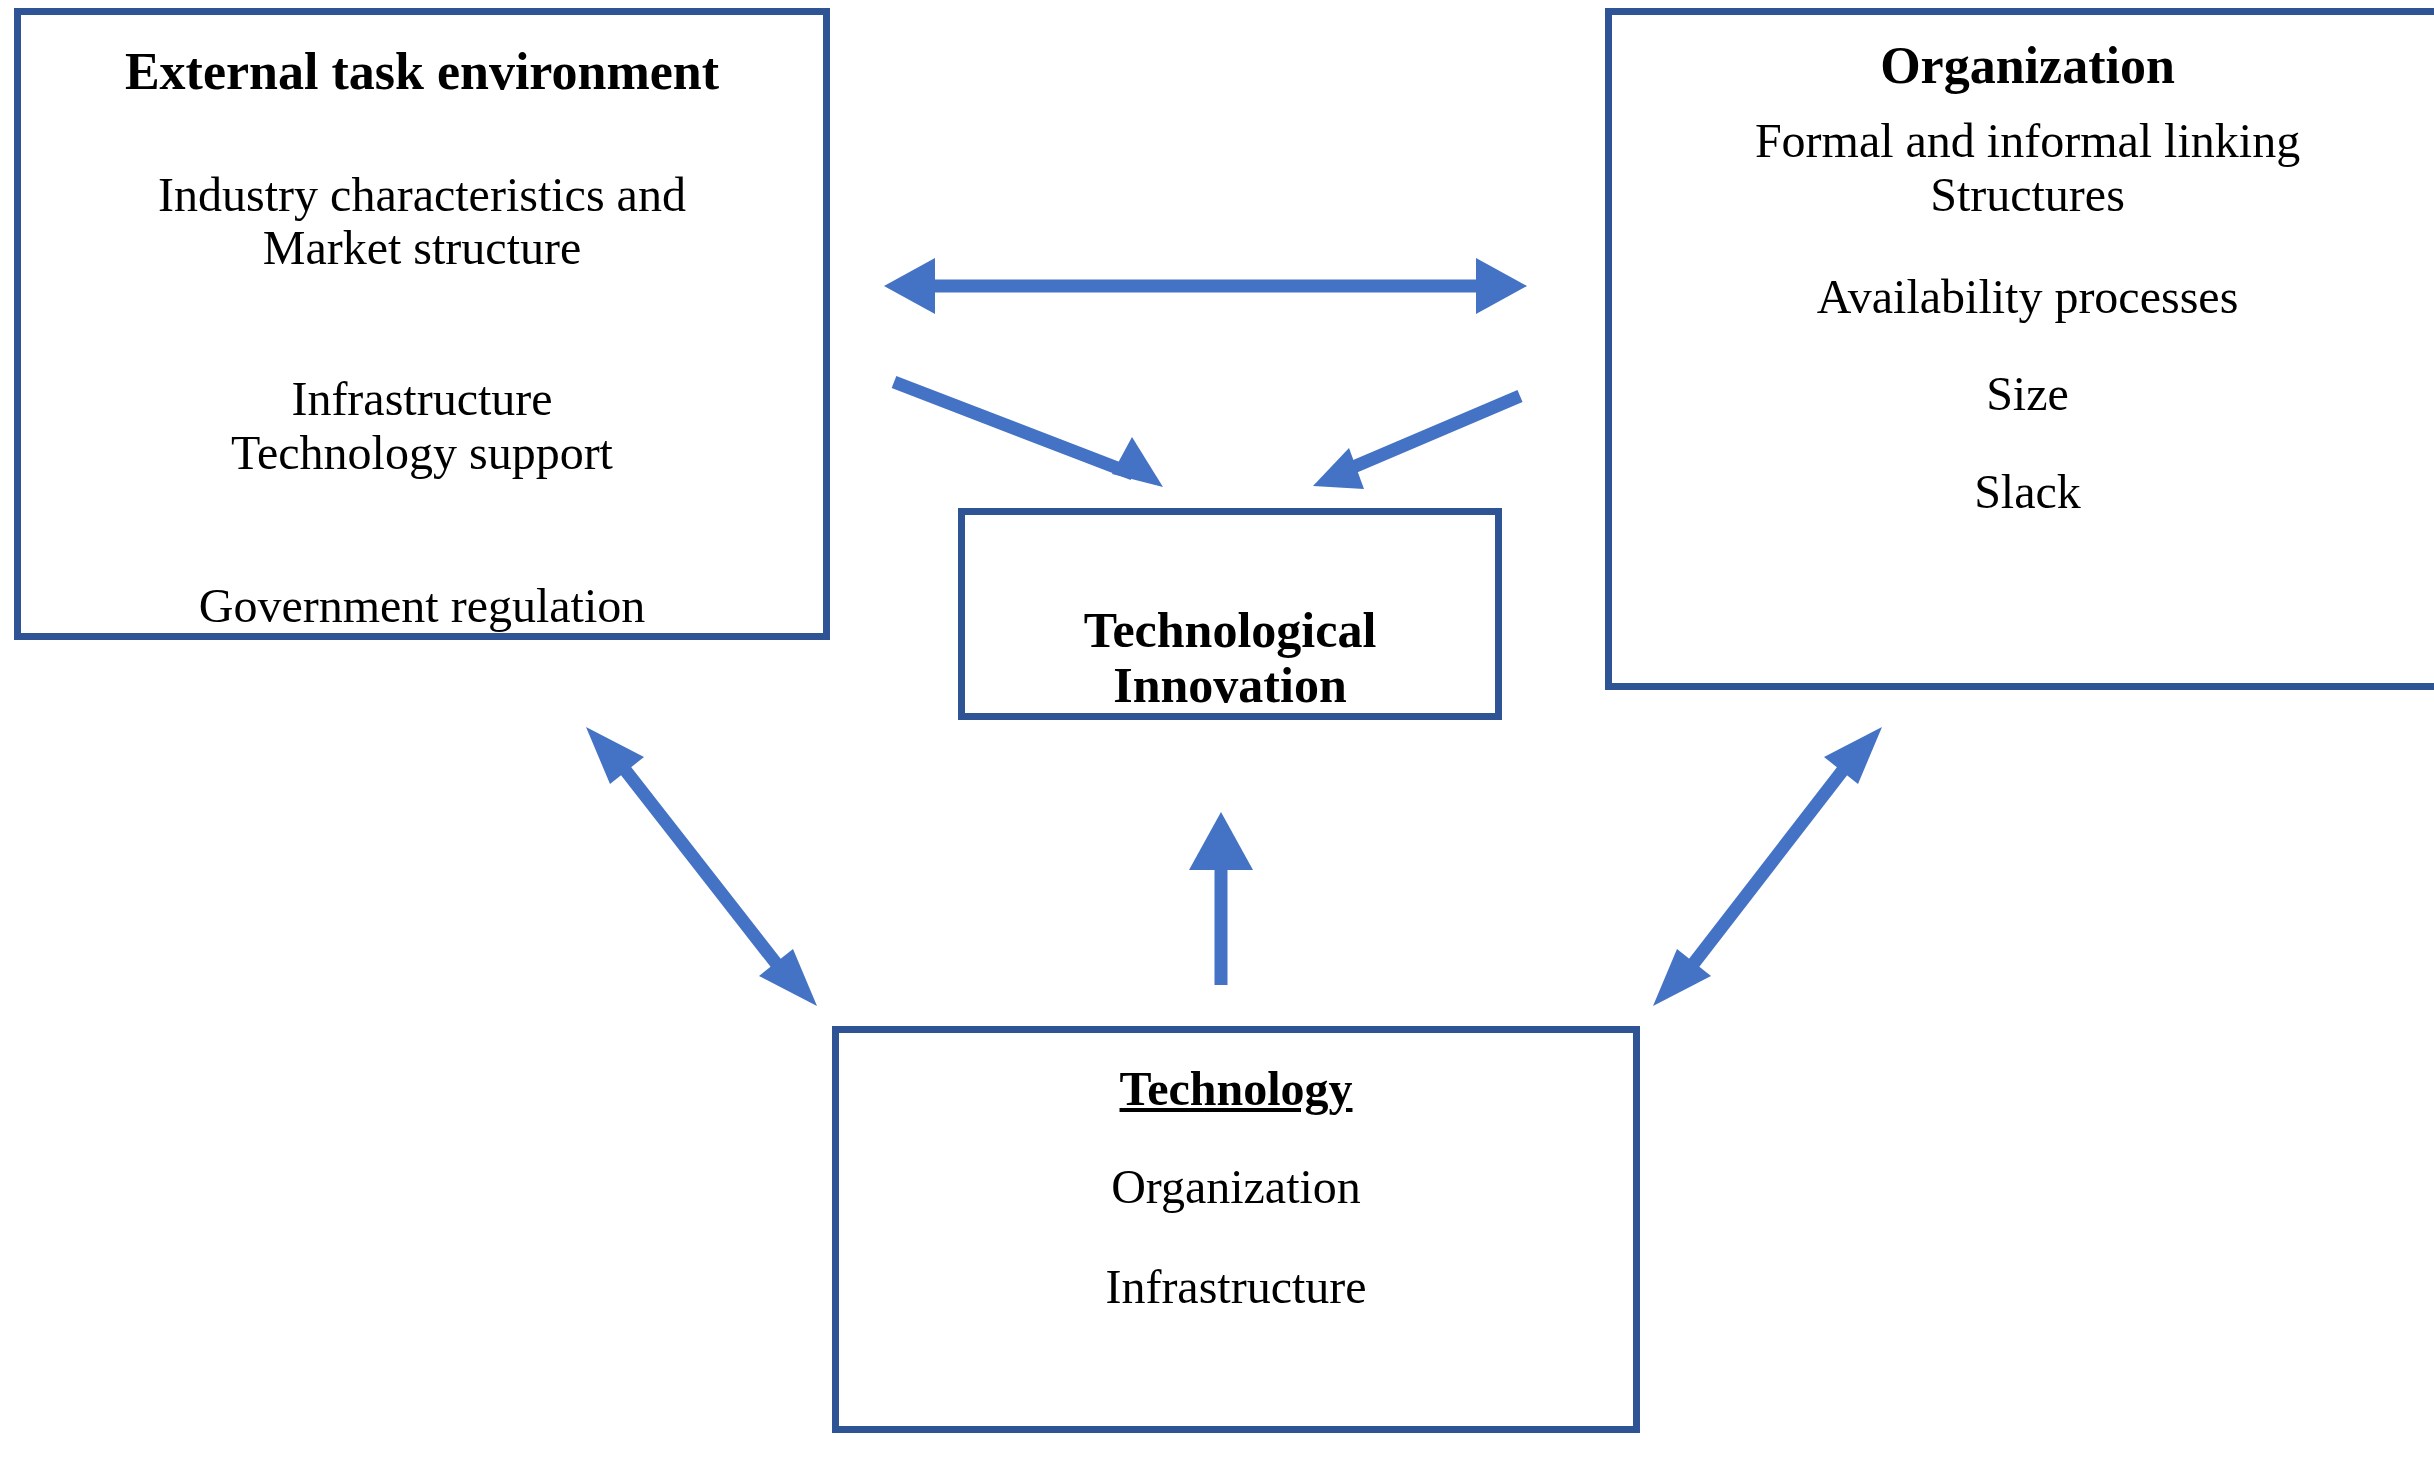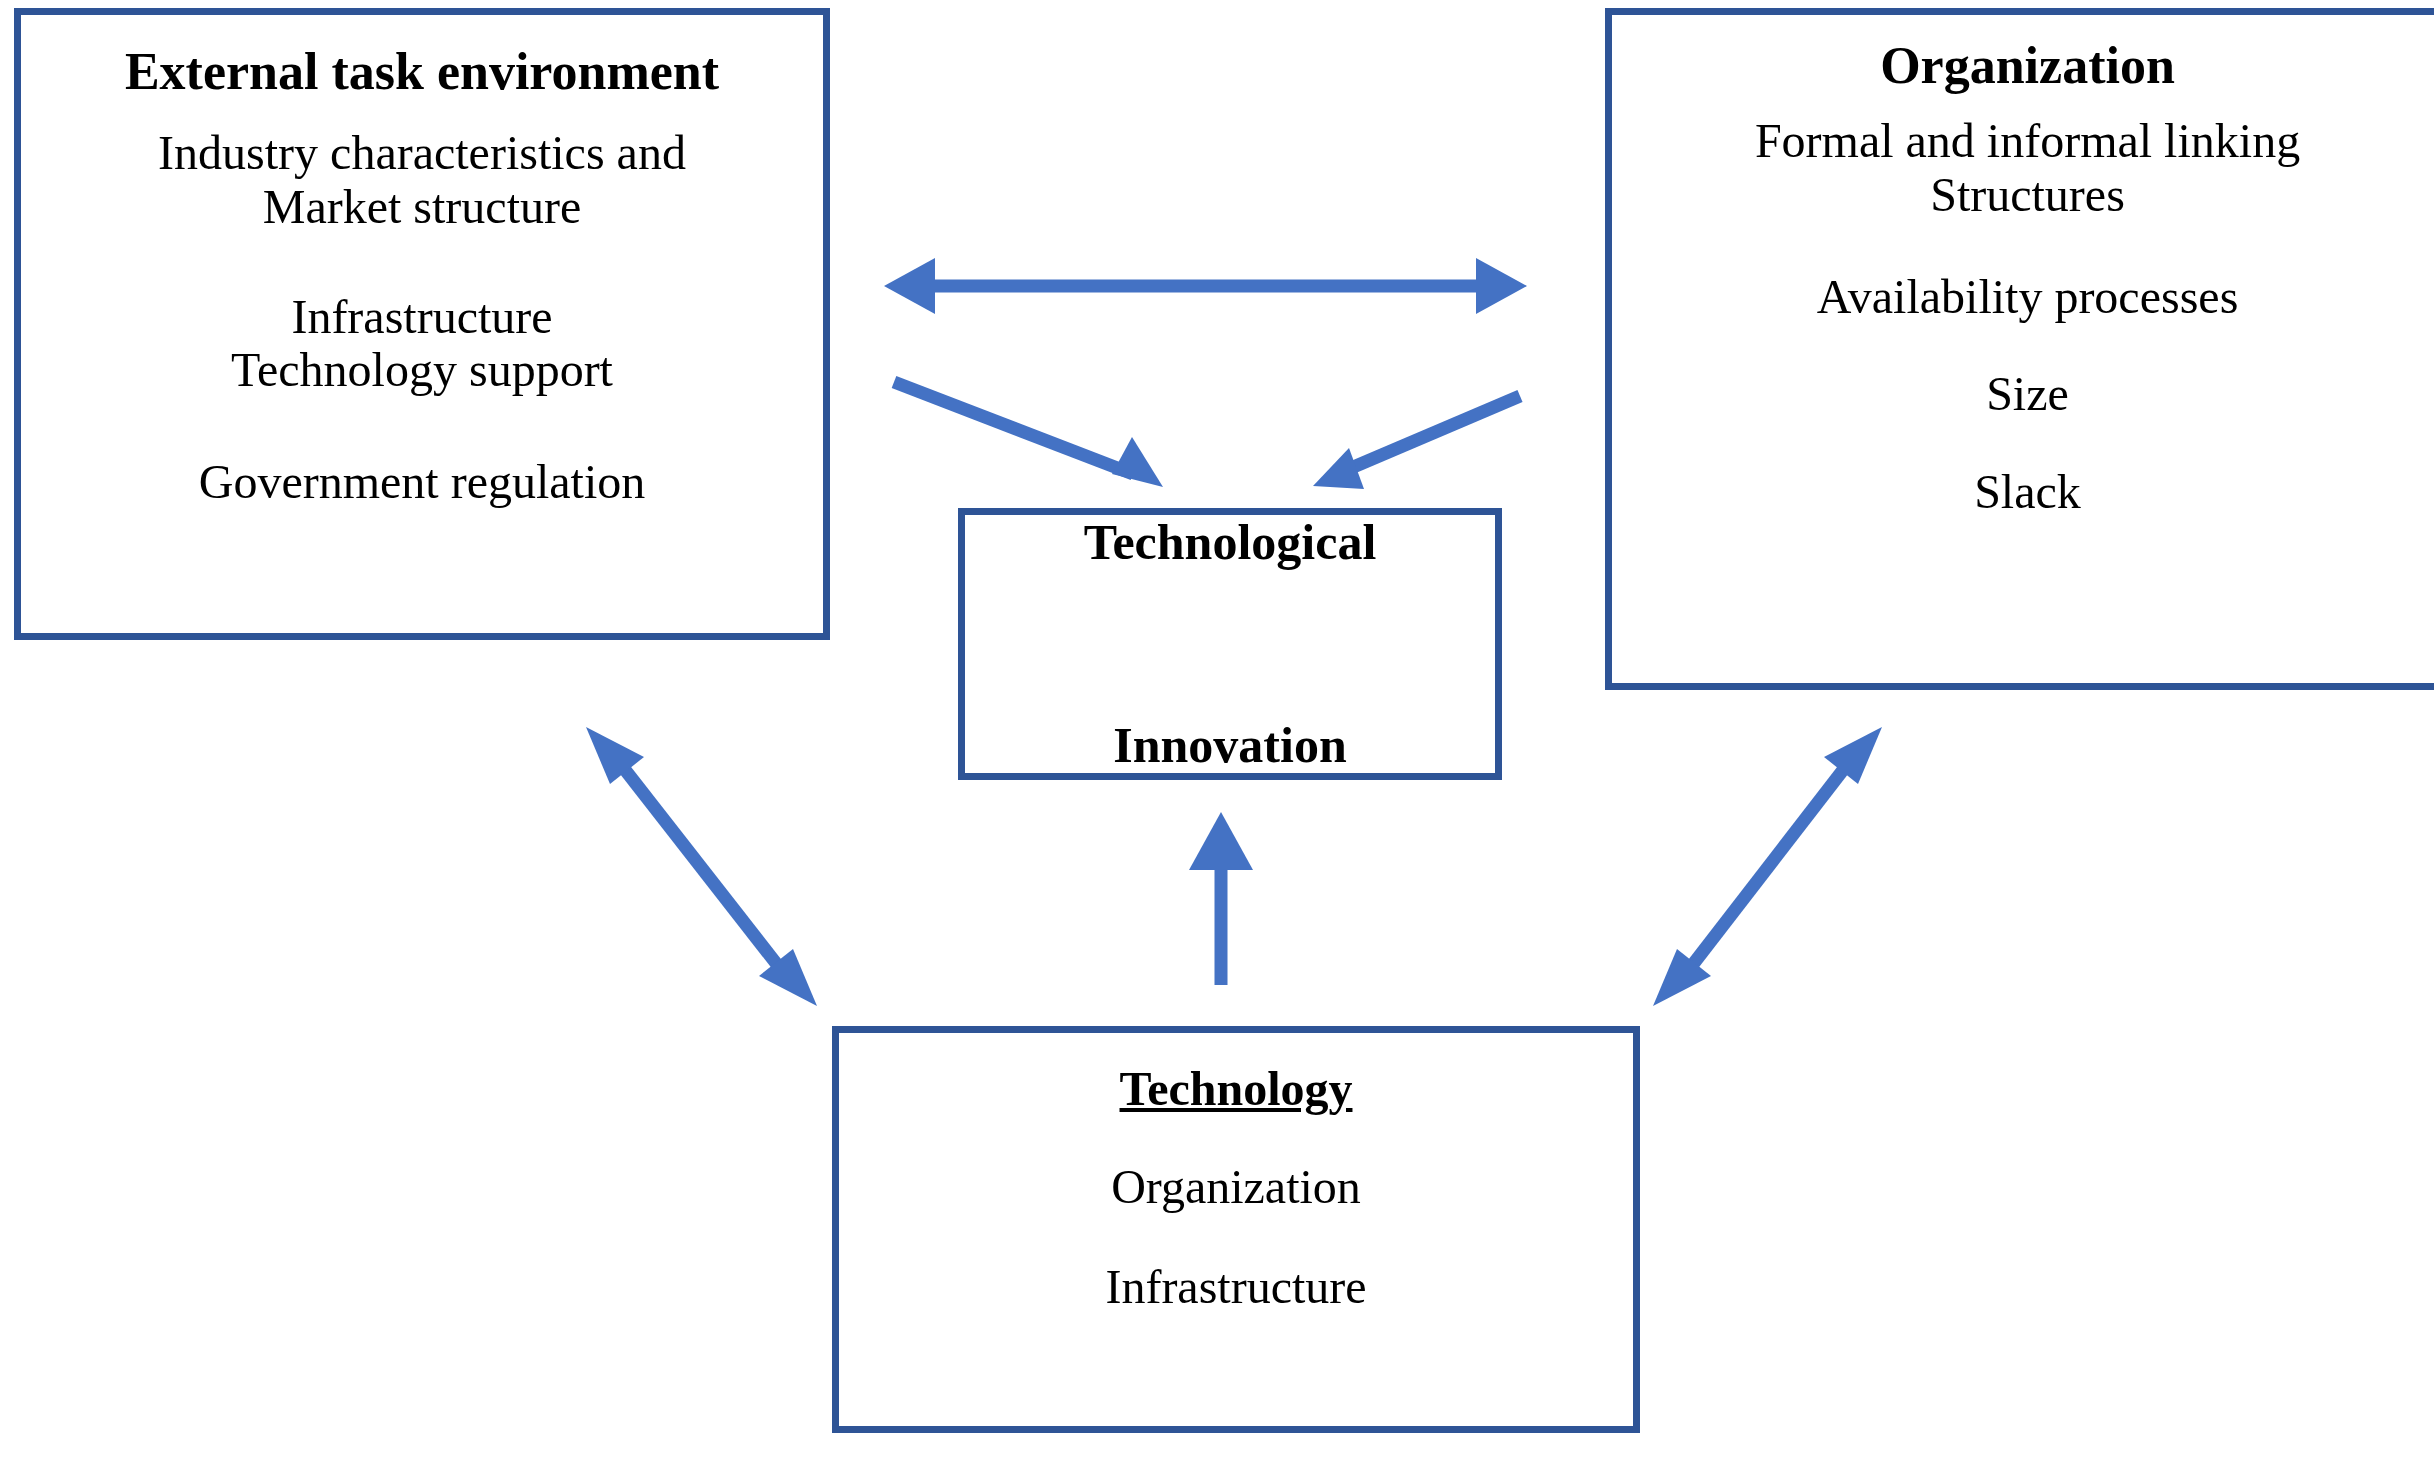--- a/index.html
+++ b/index.html
@@ -36,20 +36,21 @@
     line-height: 1.12;
   }
 
   
   #box-external {
     left: 14px;
     top: 8px;
     width: 816px;
     height: 632px;
     padding-top: 28px;
+    justify-content: space-between;
   }
   #box-external .box-title { font-size: 52px; }
   #box-external .grp { margin-top: 26px; font-size: 48px; }
   #box-external .grp2 { margin-top: 56px; font-size: 48px; }
   #box-external .grp3 { margin-top: 58px; font-size: 48px; }
 
   
   #box-organization {
     left: 1605px;
     top: 8px;
@@ -61,22 +62,22 @@
   #box-organization .grp { margin-top: 20px; font-size: 48px; }
   #box-organization .grp2 { margin-top: 48px; font-size: 48px; }
   #box-organization .grp3 { margin-top: 44px; font-size: 48px; }
   #box-organization .grp4 { margin-top: 44px; font-size: 48px; }
 
   
   #box-decision {
     left: 958px;
     top: 508px;
     width: 544px;
-    height: 272px;
-    justify-content: space-between;
+    height: 212px;
+    justify-content: flex-end;
     padding: 0 8px;
   }
   #box-decision .box-title { font-size: 50px; }
 
   
   #box-technology {
     left: 832px;
     top: 1026px;
     width: 808px;
     height: 407px;

